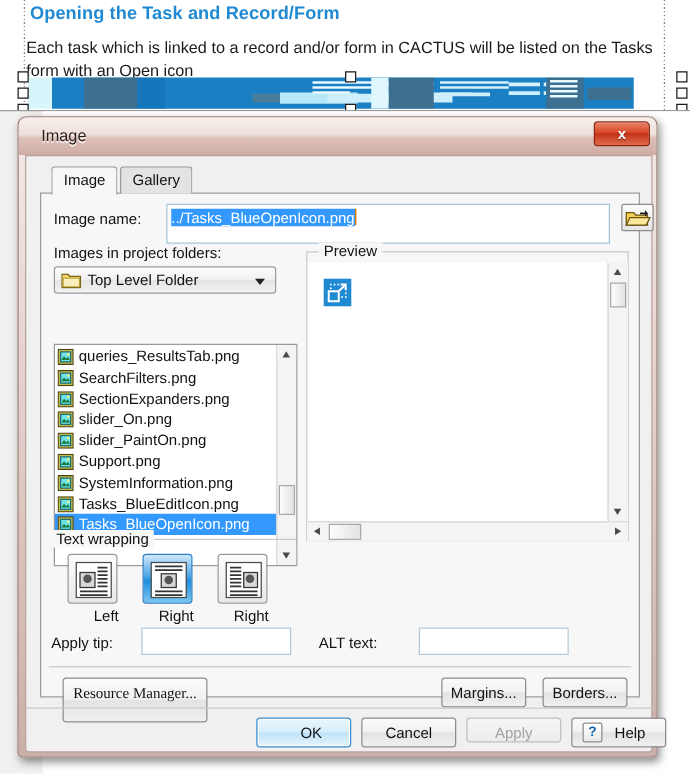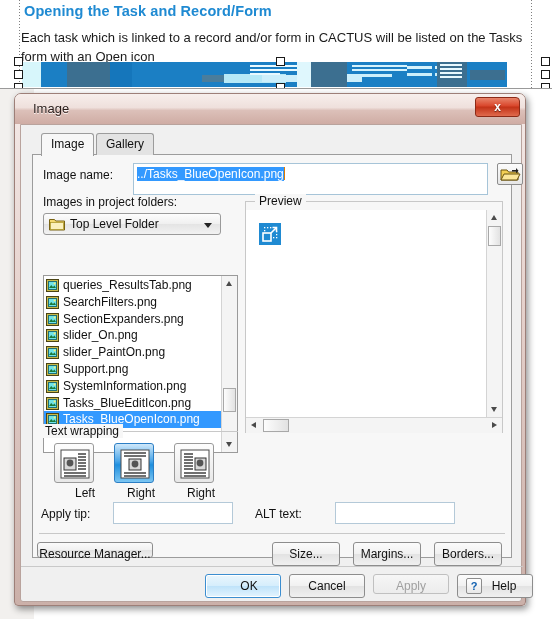--- a/index.html
+++ b/index.html
@@ -519,22 +519,21 @@
       </div>
 
       <div class="lbl" style="left:8px; top:352px;">Apply tip:</div>
       <div class="textbox" style="left:80px; top:347px; width:120px; height:22px; border:1px solid #b4c9d8;" title=""></div>
 
       <div class="lbl" style="left:222px; top:352px;">ALT text:</div>
       <div class="textbox" style="left:302px; top:347px; width:120px; height:22px; border:1px solid #b4c9d8;" title=""></div>
 
       <div class="hrule" style="left:6px; top:378px; width:466px;"></div>
 
-      <div class="btn" style="left:4px; top:387px; width:116px; height:16px;">Resource Manager...</div>
-      <div class="btn" style="left:239px; top:387px; width:68px; height:24px;">Size...</div>
+      <div class="btn" style="left:17px; top:387px; width:116px; height:36px;font-family:Liberation Serif, serif;">Resource Manager...</div>
       <div class="btn" style="left:320px; top:387px; width:68px; height:24px;">Margins...</div>
       <div class="btn" style="left:401px; top:387px; width:68px; height:24px;">Borders...</div>
     </div>
 
     <div style="position:absolute;left:0;top:441px;width:502px;height:37px;">
       <div class="footer-sep"></div>
       <div class="btn default" style="left:184px; top:8px; width:76px; height:24px;">OK</div>
       <div class="btn" style="left:268px; top:8px; width:76px; height:24px;">Cancel</div>
       <div class="btn disabled" style="left:352px; top:8px; width:76px; height:20px;">Apply</div>
       <div class="btn" style="left:436px; top:8px; width:76px; height:24px; line-height:22px; padding-left:18px;">

